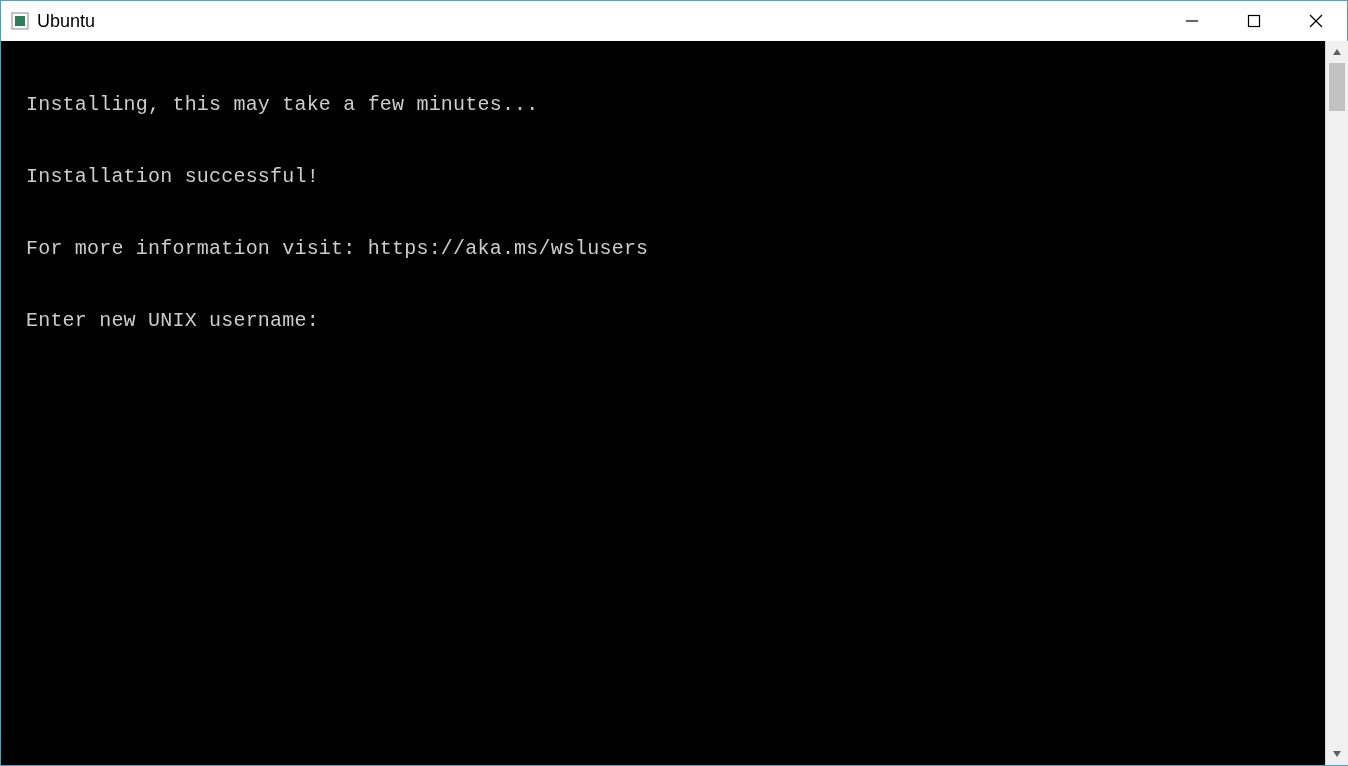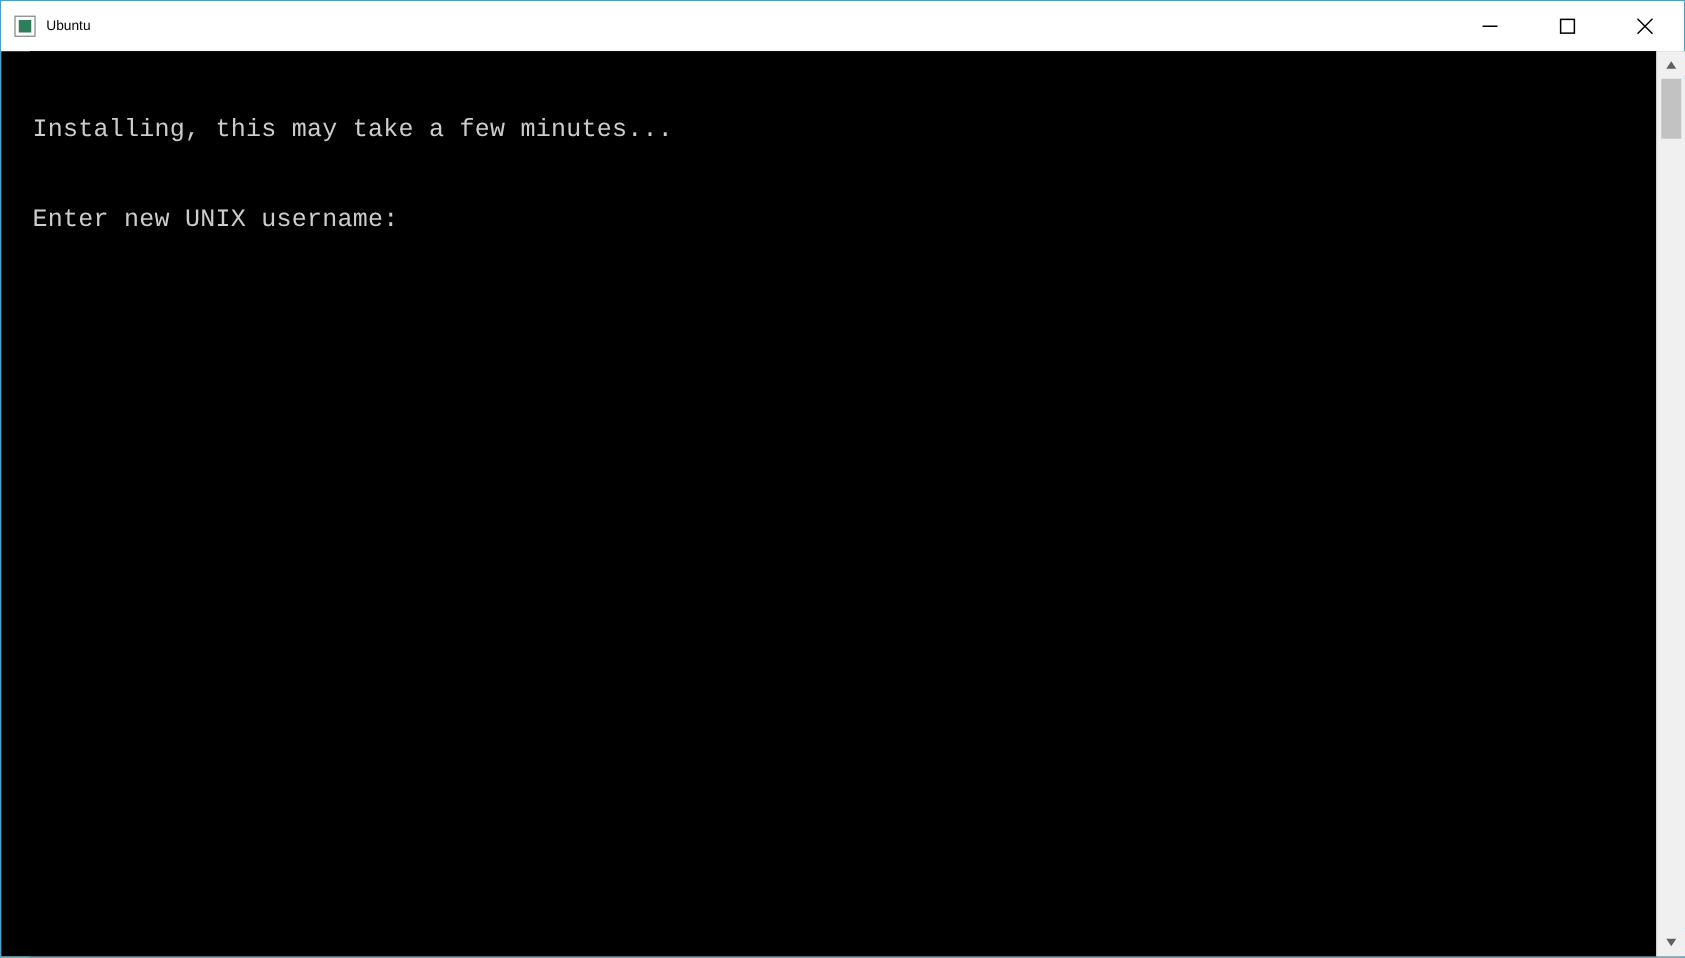--- a/index.html
+++ b/index.html
@@ -39,21 +39,21 @@
       margin-right: 8px;
       display: flex;
       align-items: center;
       justify-content: center;
     }
     .titlebar-icon svg {
       width: 18px;
       height: 18px;
     }
     .title-text {
-      font-size: 11px;
+      font-size: 18px;
       color: #000;
     }
     .window-controls {
       position: absolute;
       right: 0;
       top: 0;
       height: 40px;
       display: flex;
     }
     .win-btn {
@@ -175,20 +175,22 @@
             <line x1="1" y1="1" x2="13" y2="13"></line>
             <line x1="13" y1="1" x2="1" y2="13"></line>
           </svg>
       </button>
     </div>
   </div>
 
   <div class="content-area">
     <div class="terminal">
       <span class="terminal-line">Installing, this may take a few minutes...</span>
+      <span class="terminal-line">Installation successful!</span>
+      <span class="terminal-line">For more information visit: https://aka.ms/wslusers</span>
       <div class="prompt-line">
         <span>Enter new UNIX username:</span>
         <input class="username-input" type="text" value="" style="">
       </div>
     </div>
 
     <div class="scrollbar">
       <div class="scroll-arrow">
         <svg viewBox="0 0 10 10">
             <polygon points="5,2 9,8 1,8"></polygon>

